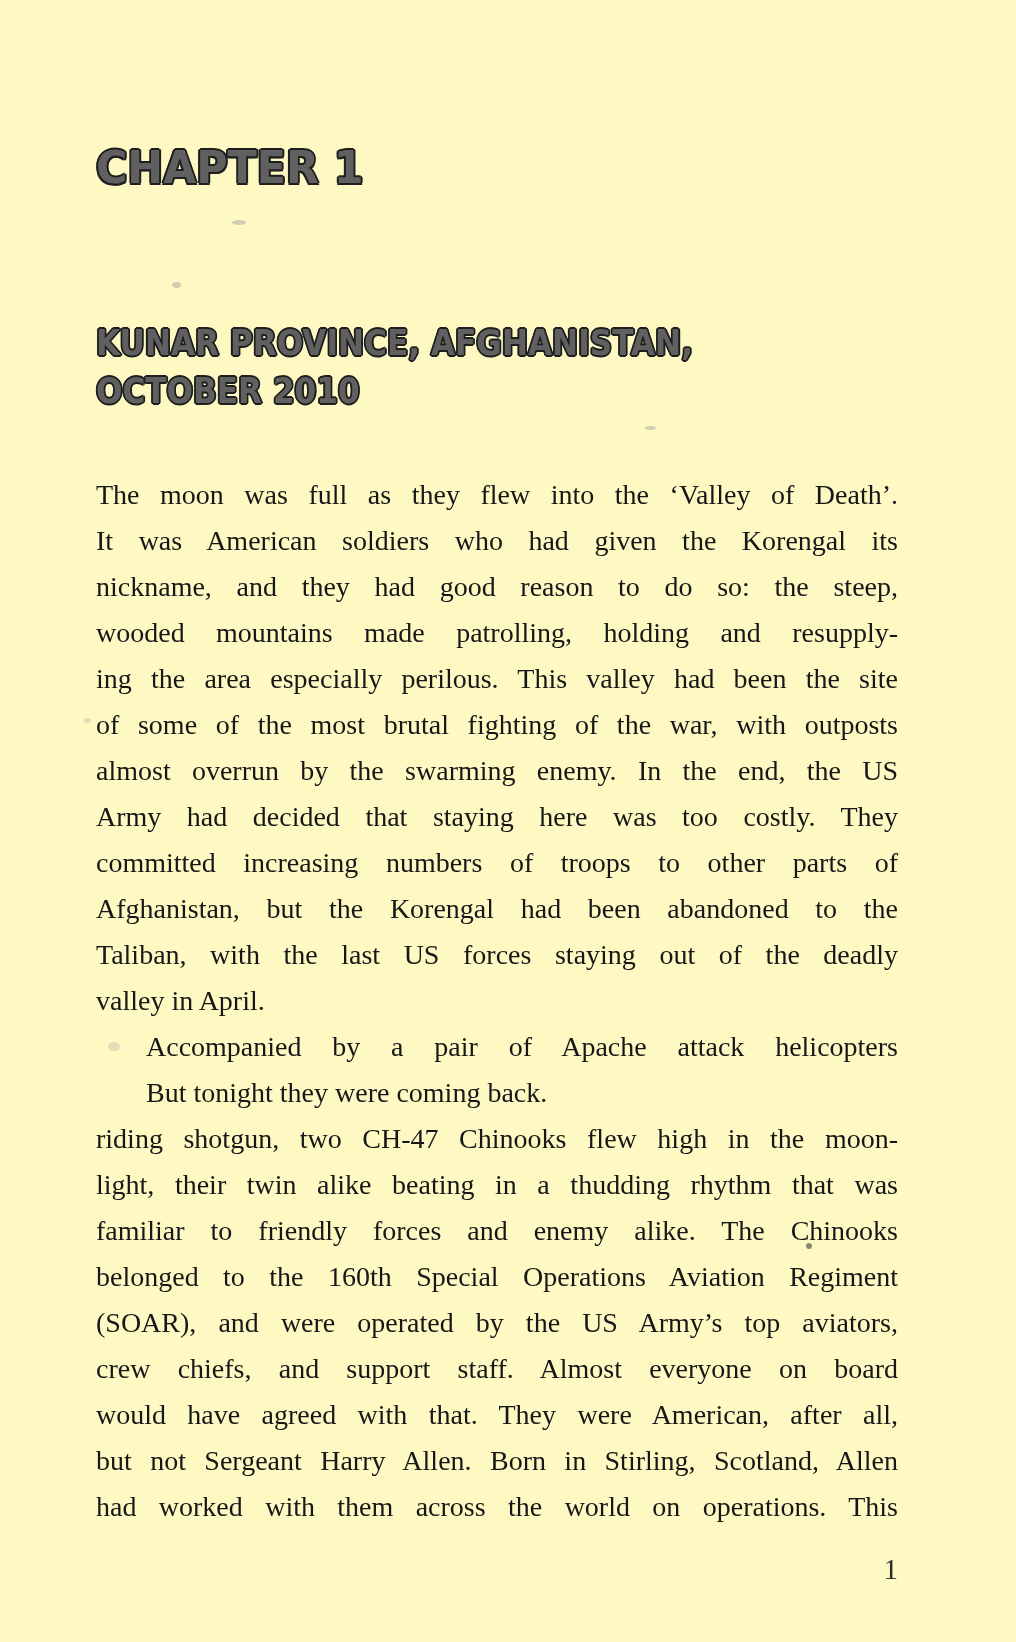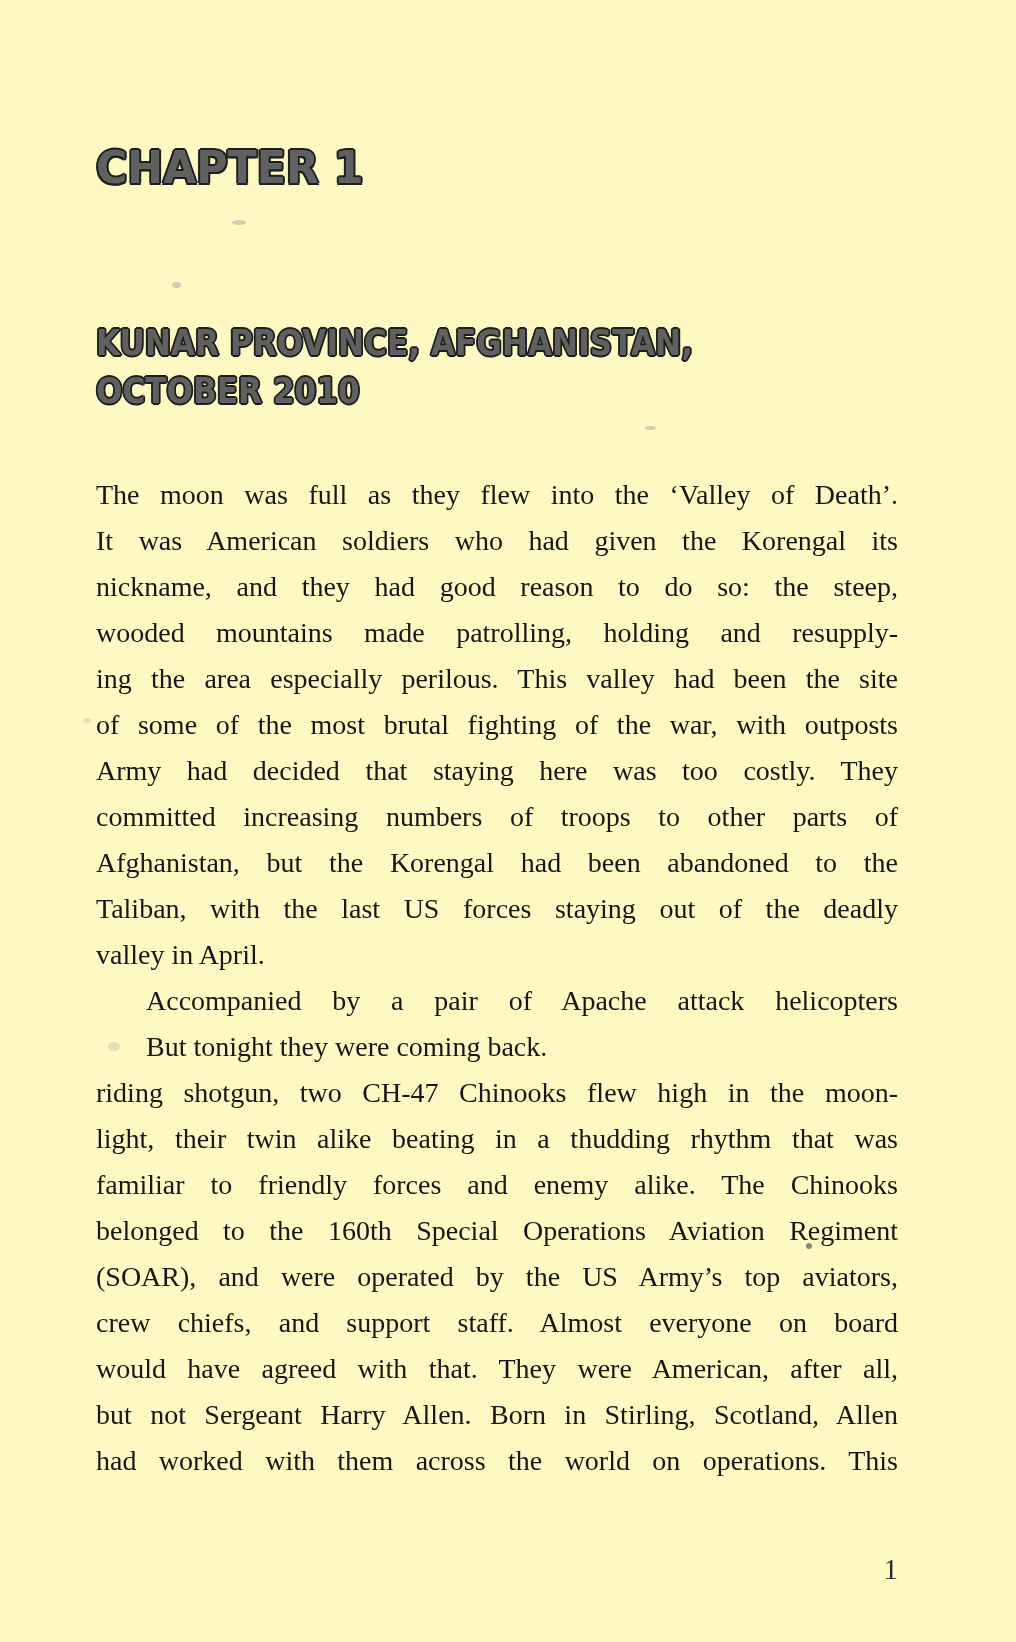--- a/index.html
+++ b/index.html
@@ -117,20 +117,21 @@
     <span>OCTOBER 2010</span>
   </h2>
 
   <div class="body-text" id="body-lines">
       <div class="bline">The moon was full as they flew into the ‘Valley of Death’.</div>
       <div class="bline">It was American soldiers who had given the Korengal its</div>
       <div class="bline">nickname, and they had good reason to do so: the steep,</div>
       <div class="bline">wooded mountains made patrolling, holding and resupply-</div>
       <div class="bline">ing the area especially perilous. This valley had been the site</div>
       <div class="bline">of some of the most brutal fighting of the war, with outposts</div>
+      <div class="bline">almost overrun by the swarming enemy. In the end, the US</div>
       <div class="bline">Army had decided that staying here was too costly. They</div>
       <div class="bline">committed increasing numbers of troops to other parts of</div>
       <div class="bline">Afghanistan, but the Korengal had been abandoned to the</div>
       <div class="bline">Taliban, with the last US forces staying out of the deadly</div>
       <div class="bline left">valley in April.</div>
       <div class="bline indent">Accompanied by a pair of Apache attack helicopters</div>
       <div class="bline indent left">But tonight they were coming back.</div>
       <div class="bline">riding shotgun, two CH-47 Chinooks flew high in the moon-</div>
       <div class="bline">light, their twin alike beating in a thudding rhythm that was</div>
       <div class="bline">familiar to friendly forces and enemy alike. The Chinooks</div>

